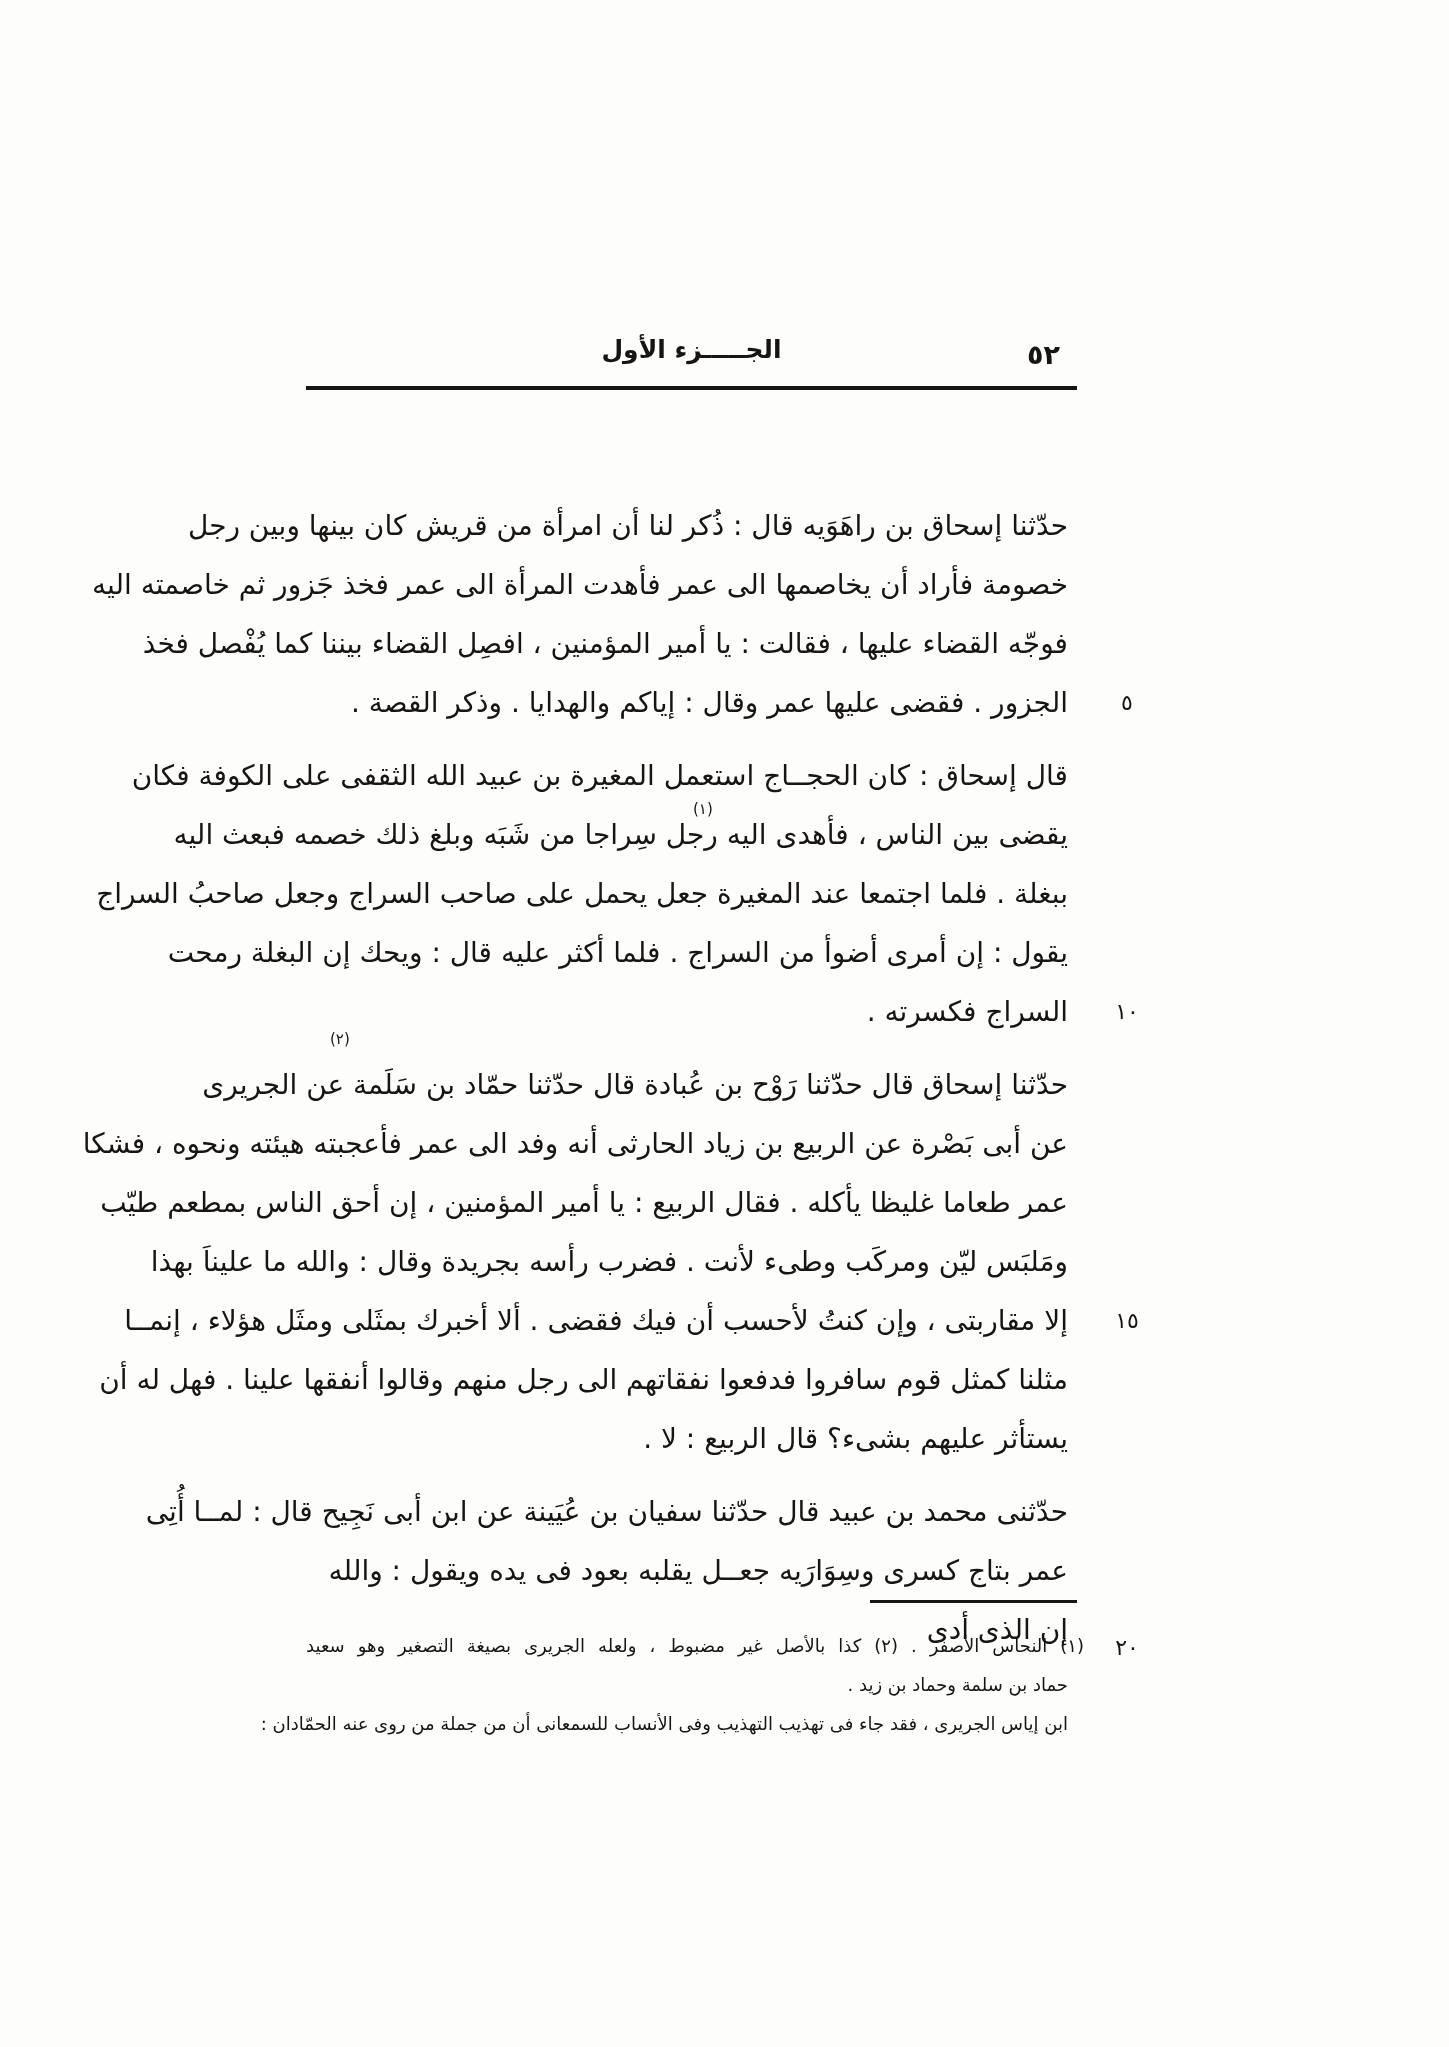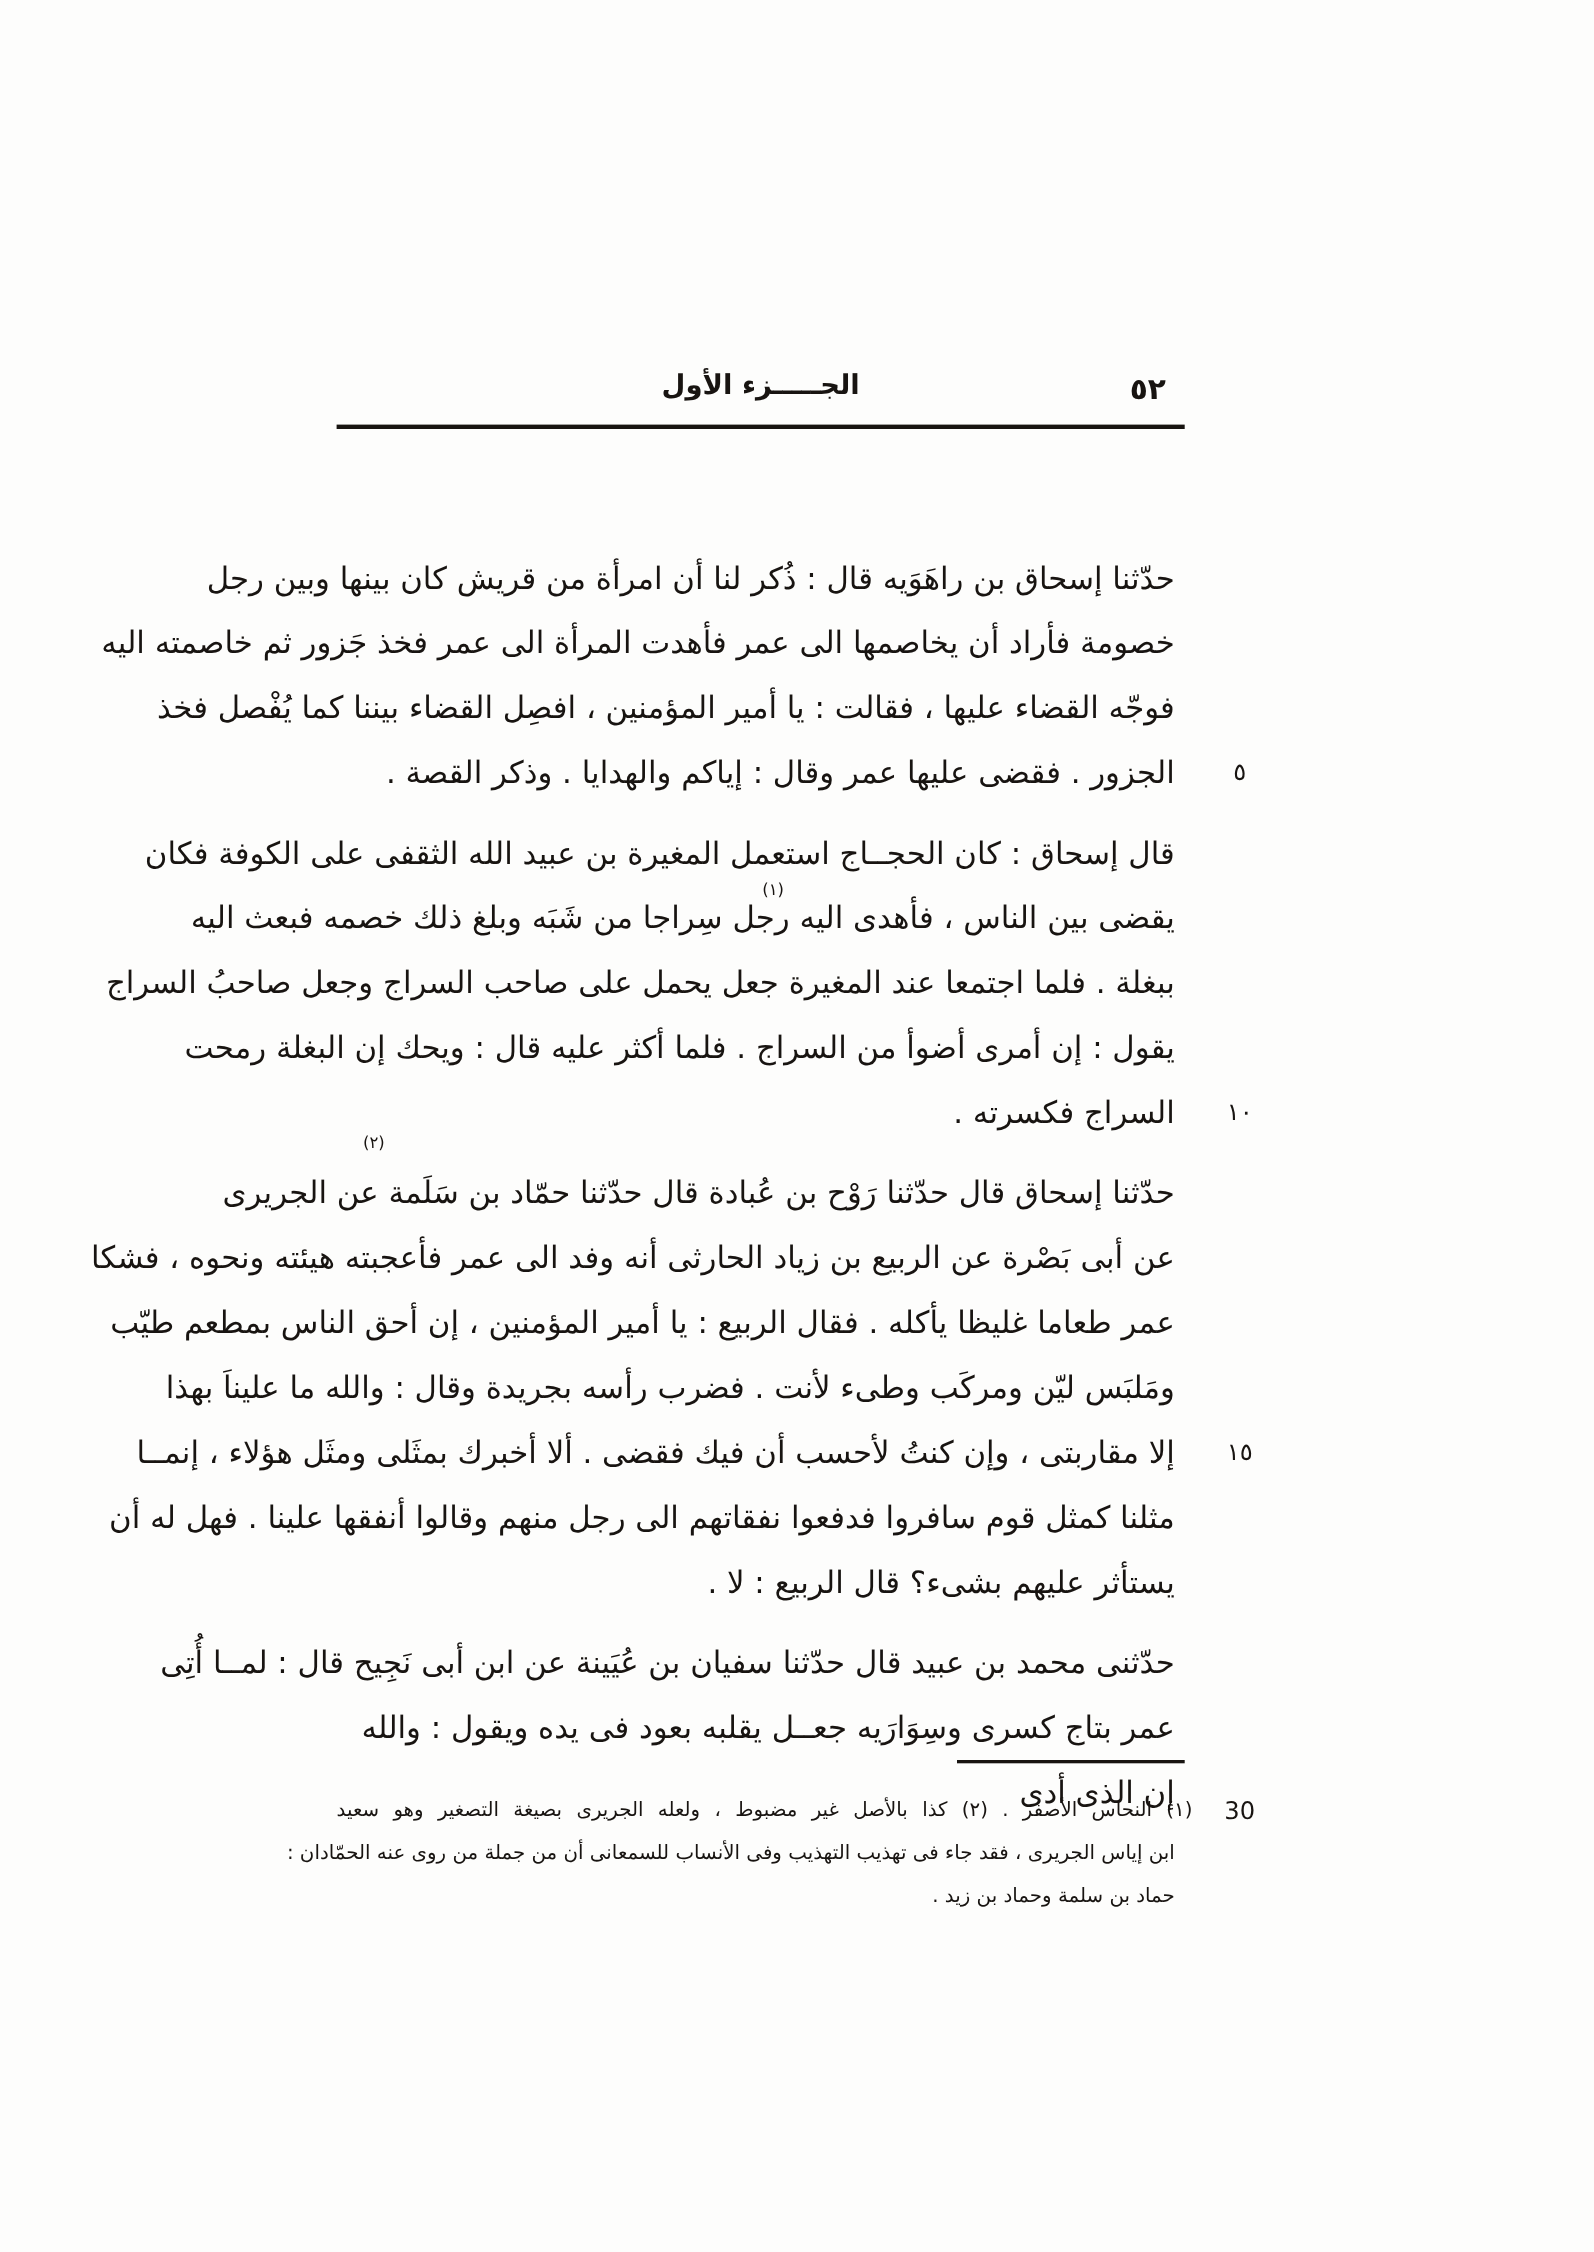--- a/index.html
+++ b/index.html
@@ -113,25 +113,25 @@
     </p>
     <p class="para">
       <span class="bline indent">حدّثنى محمد بن عبيد قال حدّثنا سفيان بن عُيَينة عن ابن أبى نَجِيح قال : لمــا أُتِى</span>
       <span class="bline short">عمر بتاج كسرى وسِوَارَيه جعــل يقلبه بعود فى يده ويقول : والله إن الذى أدى</span>
     </p>
   </div>
 
   <div class="margin-num mn-5">٥</div>
   <div class="margin-num mn-10">١٠</div>
   <div class="margin-num mn-15">١٥</div>
-  <div class="margin-num mn-20">30</div>
+  <div class="margin-num mn-20">٢٠</div>
 
   <span class="fn-marker m1">(١)</span>
   <span class="fn-marker m2">(٢)</span>
 
   <div class="fn-rule"></div>
   <div class="footnotes">
     <div class="fline outdent">(١) النحاس الأصفر .   (٢) كذا بالأصل غير مضبوط ، ولعله الجريرى بصيغة التصغير وهو سعيد</div>
+    <div class="fline short">حماد بن سلمة وحماد بن زيد .</div>
     <div class="fline">ابن إياس الجريرى ، فقد جاء فى تهذيب التهذيب وفى الأنساب للسمعانى أن من جملة من روى عنه الحمّادان :</div>
-    <div class="fline short">حماد بن سلمة وحماد بن زيد .</div>
   </div>
 
 </div>
 
 </body></html>

